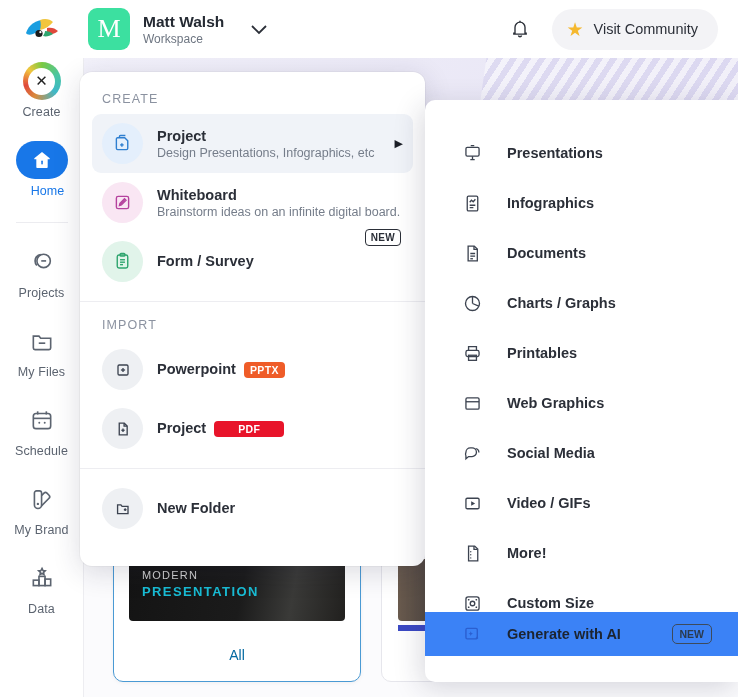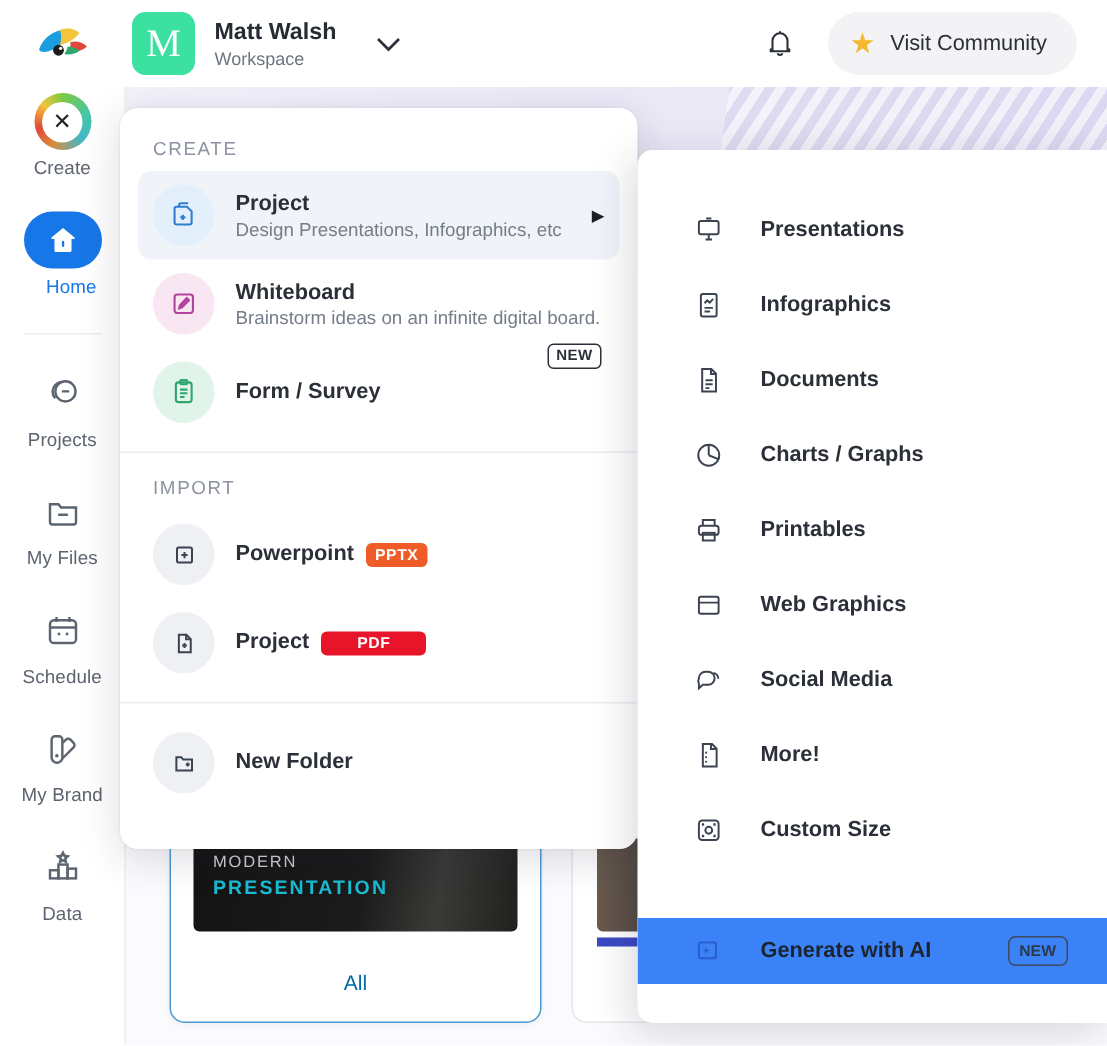--- a/index.html
+++ b/index.html
@@ -457,20 +457,29 @@
     <div class="sub-row">
       <div class="sico">
         <svg width="21" height="21" viewBox="0 0 24 24" fill="none" stroke="#3c4350" stroke-width="1.5">
           <path d="M4.5 10.5a5 5 0 0 1 5-5h2a5 5 0 0 1 0 10h-4l-3 2.6v-3.2a5 5 0 0 1 0-4.4z"></path>
           <path d="M15.5 6.5a4.4 4.4 0 0 1 3.8 4.4"></path>
         </svg>
       </div>
       <div class="sub-label">Social Media</div>
     </div>
 
+    <div class="sub-row">
+      <div class="sico">
+        <svg width="21" height="21" viewBox="0 0 24 24" fill="none" stroke="#3c4350" stroke-width="1.5">
+          <rect x="4.5" y="6" width="15" height="12" rx="1.5"></rect>
+          <path d="M10.5 9.5l4.5 2.5-4.5 2.5z" fill="#3c4350" stroke="none"></path>
+        </svg>
+      </div>
+      <div class="sub-label">Video / GIFs</div>
+    </div>
 
     <div class="sub-row">
       <div class="sico">
         <svg width="21" height="21" viewBox="0 0 24 24" fill="none" stroke="#3c4350" stroke-width="1.5">
           <path d="M7.5 3.5h7l3.5 3.5v13.5H7.5z"></path>
           <path d="M13.7 3.5v3.7h3.7"></path>
           <circle cx="10" cy="10" r=".8" fill="#3c4350" stroke="none"></circle>
           <circle cx="10" cy="13.5" r=".8" fill="#3c4350" stroke="none"></circle>
           <circle cx="10" cy="17" r=".8" fill="#3c4350" stroke="none"></circle>
         </svg>

